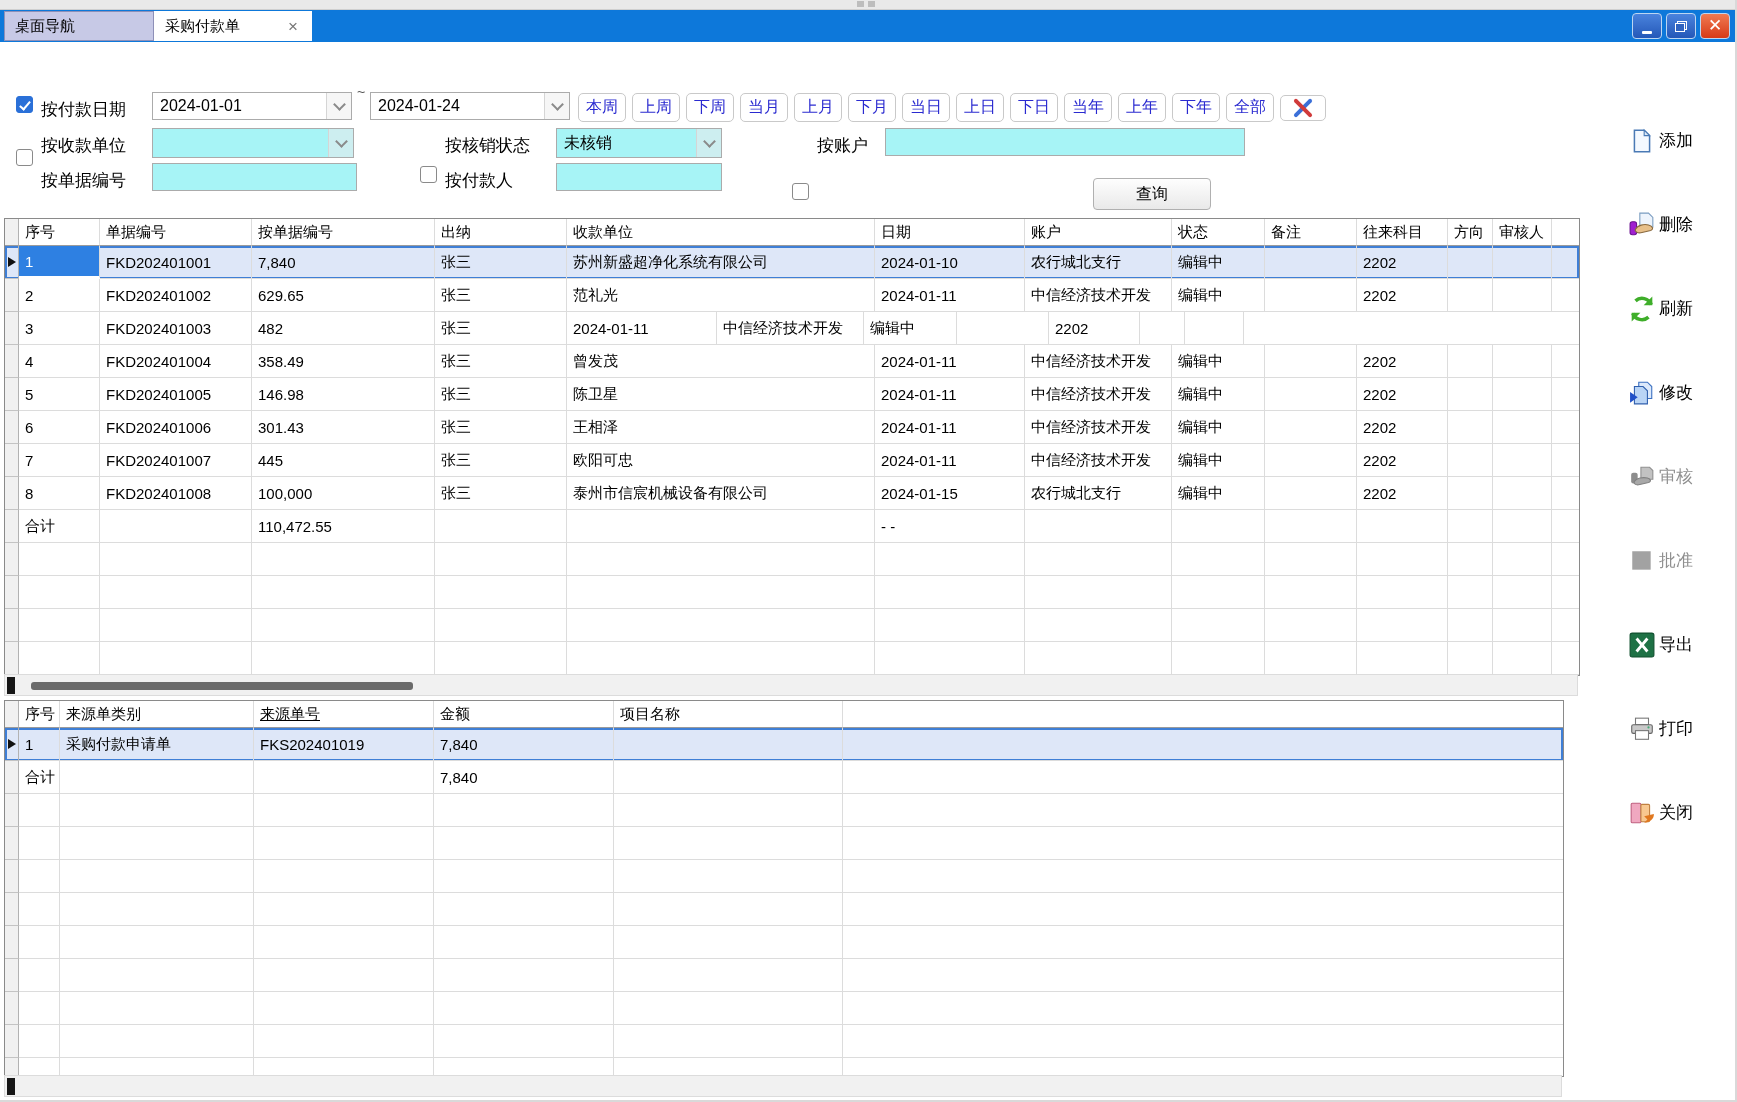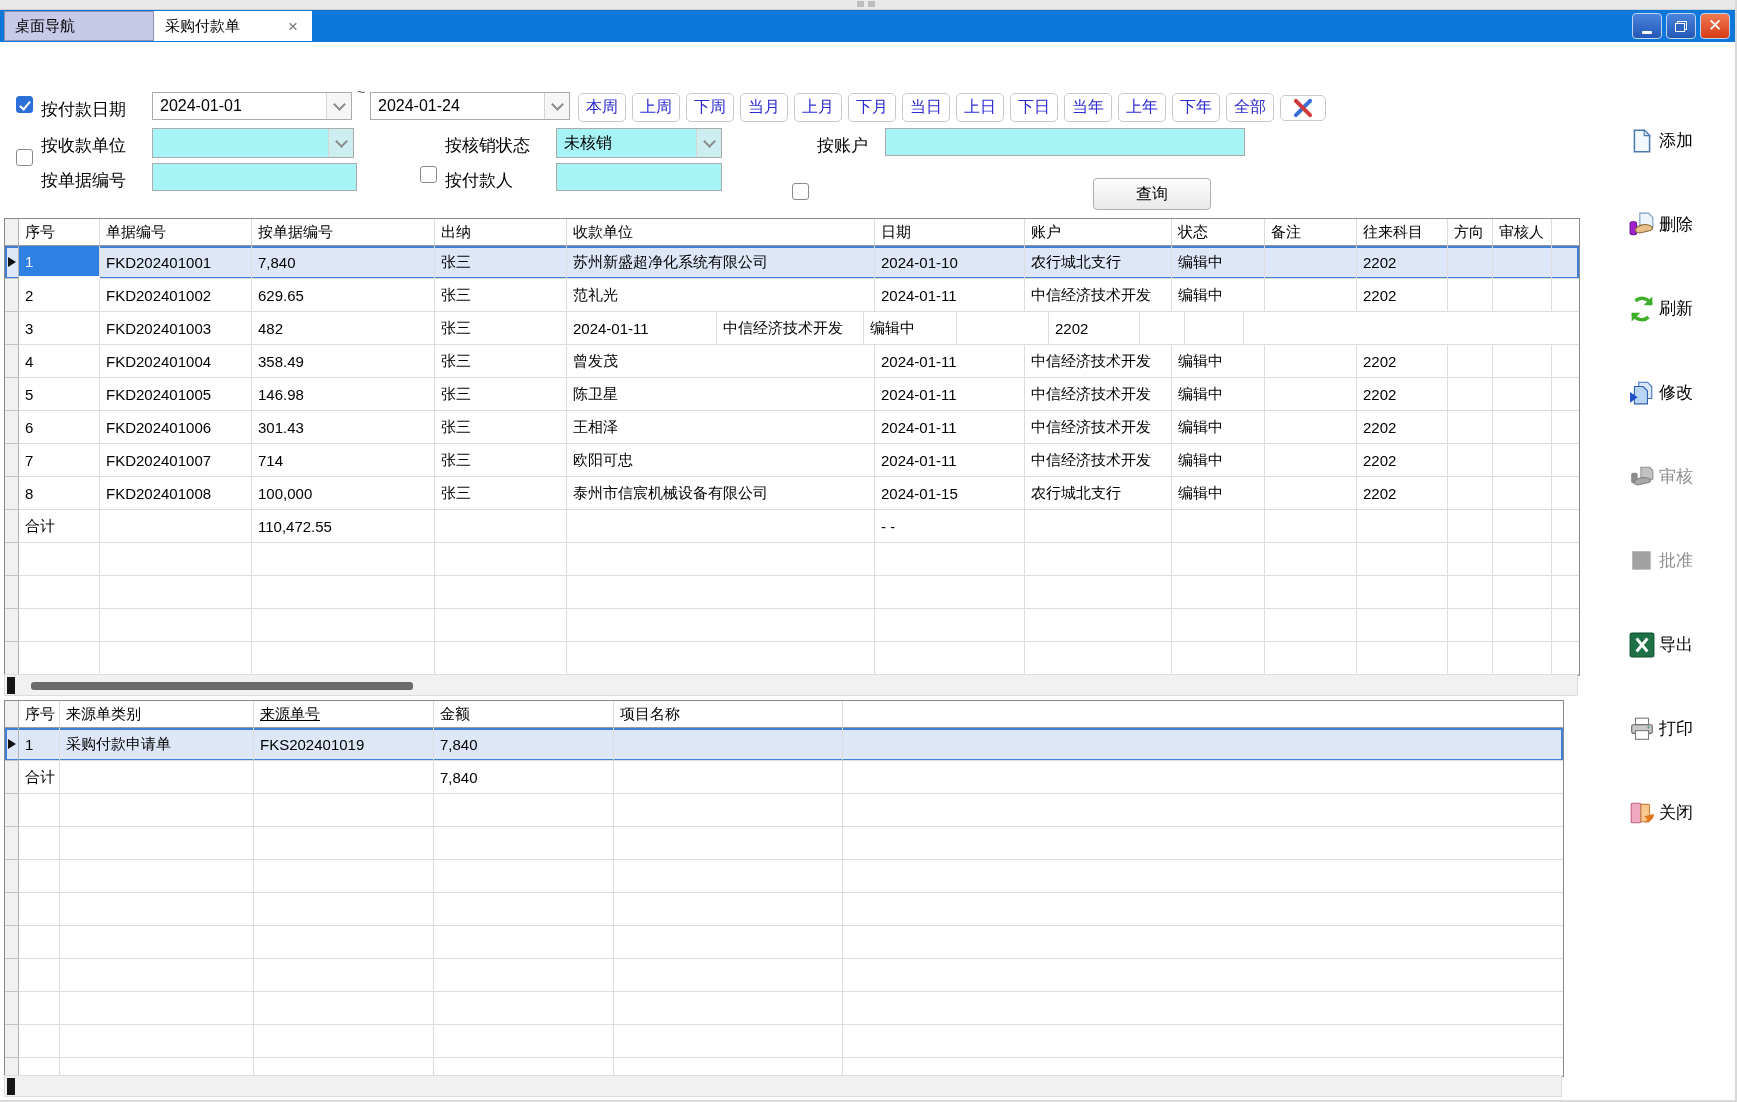--- a/index.html
+++ b/index.html
@@ -272,21 +272,21 @@
       <div class="cell" style="width: 92px; flex: 0 0 92px;"></div>
       <div class="cell" style="width: 91px; flex: 0 0 91px;">2202</div>
       <div class="cell" style="width: 45px; flex: 0 0 45px;"></div>
       <div class="cell" style="width: 59px; flex: 0 0 59px;"></div>
       <div class="cell fill" style="flex: 1 1 0%;"></div>
     </div>
     <div class="trow drow">
       <div class="cell gcell" style="width: 14px; flex: 0 0 14px;"></div>
       <div class="cell" style="width: 81px; flex: 0 0 81px;">7</div>
       <div class="cell" style="width: 152px; flex: 0 0 152px;">FKD202401007</div>
-      <div class="cell" style="width: 183px; flex: 0 0 183px;">714</div>
+      <div class="cell" style="width: 183px; flex: 0 0 183px;">445</div>
       <div class="cell" style="width: 132px; flex: 0 0 132px;">张三</div>
       <div class="cell" style="width: 308px; flex: 0 0 308px;">欧阳可忠</div>
       <div class="cell" style="width: 150px; flex: 0 0 150px;">2024-01-11</div>
       <div class="cell" style="width: 147px; flex: 0 0 147px;">中信经济技术开发</div>
       <div class="cell" style="width: 93px; flex: 0 0 93px;">编辑中</div>
       <div class="cell" style="width: 92px; flex: 0 0 92px;"></div>
       <div class="cell" style="width: 91px; flex: 0 0 91px;">2202</div>
       <div class="cell" style="width: 45px; flex: 0 0 45px;"></div>
       <div class="cell" style="width: 59px; flex: 0 0 59px;"></div>
       <div class="cell fill" style="flex: 1 1 0%;"></div>

